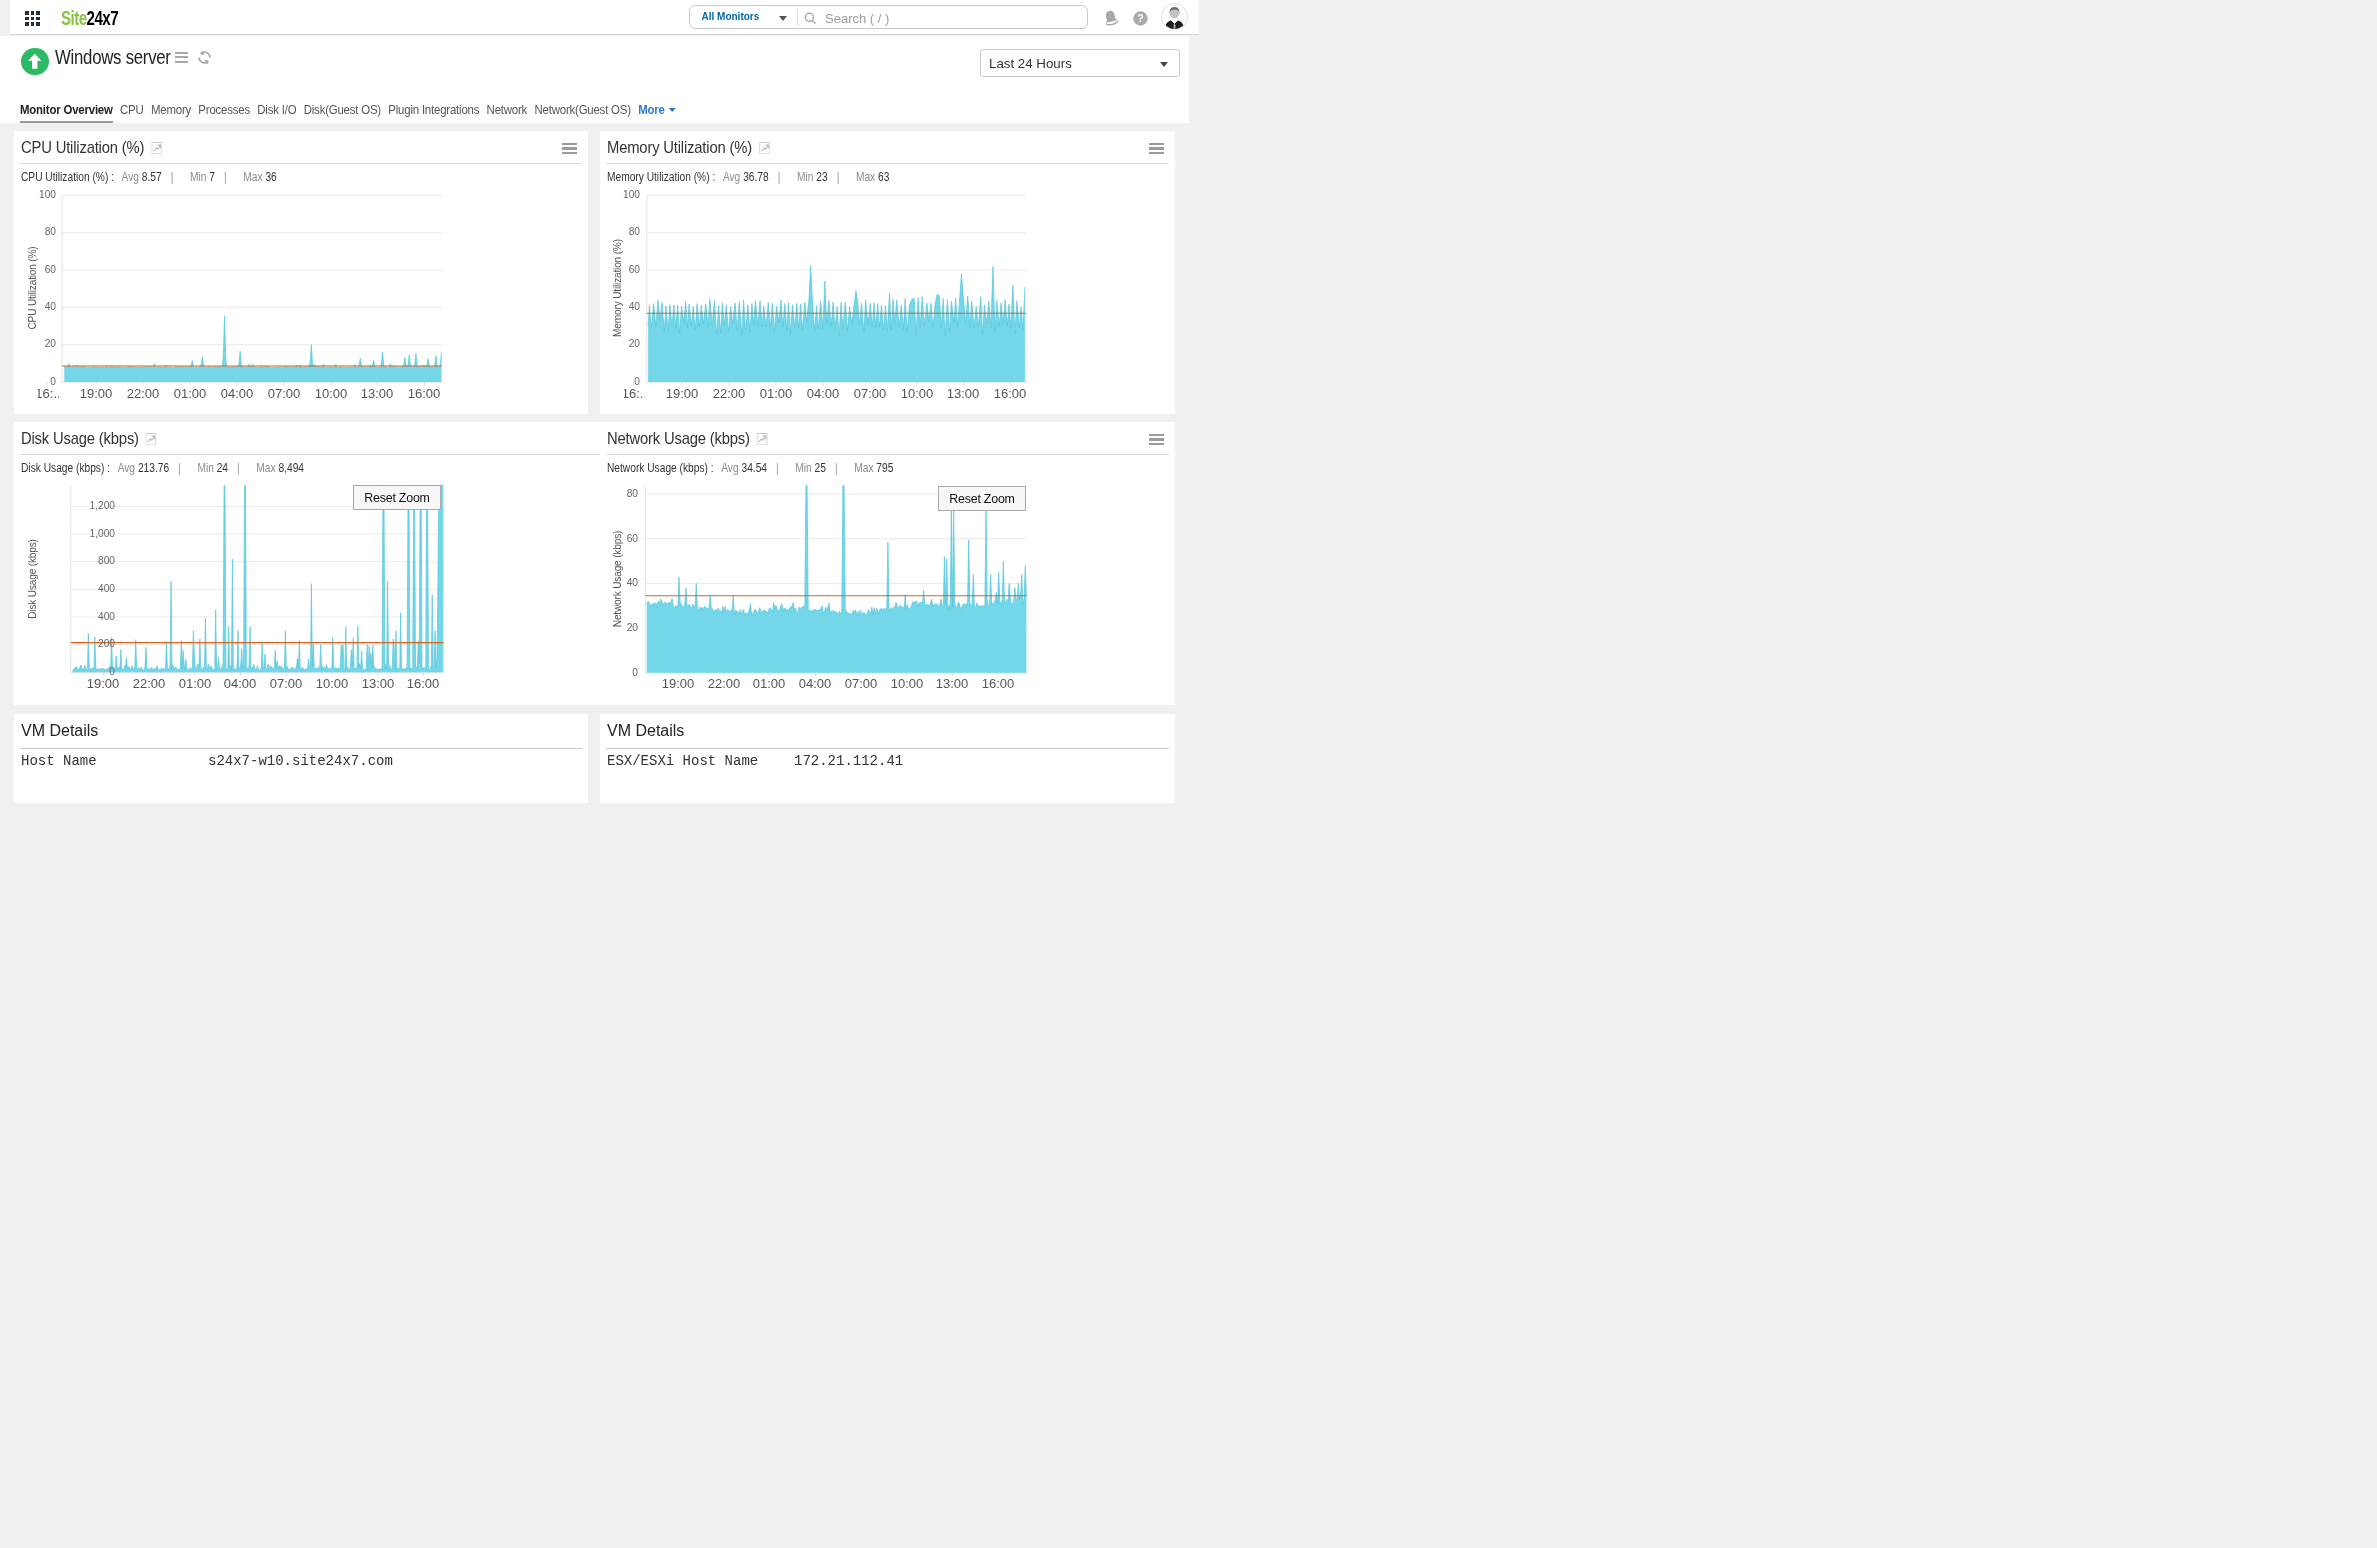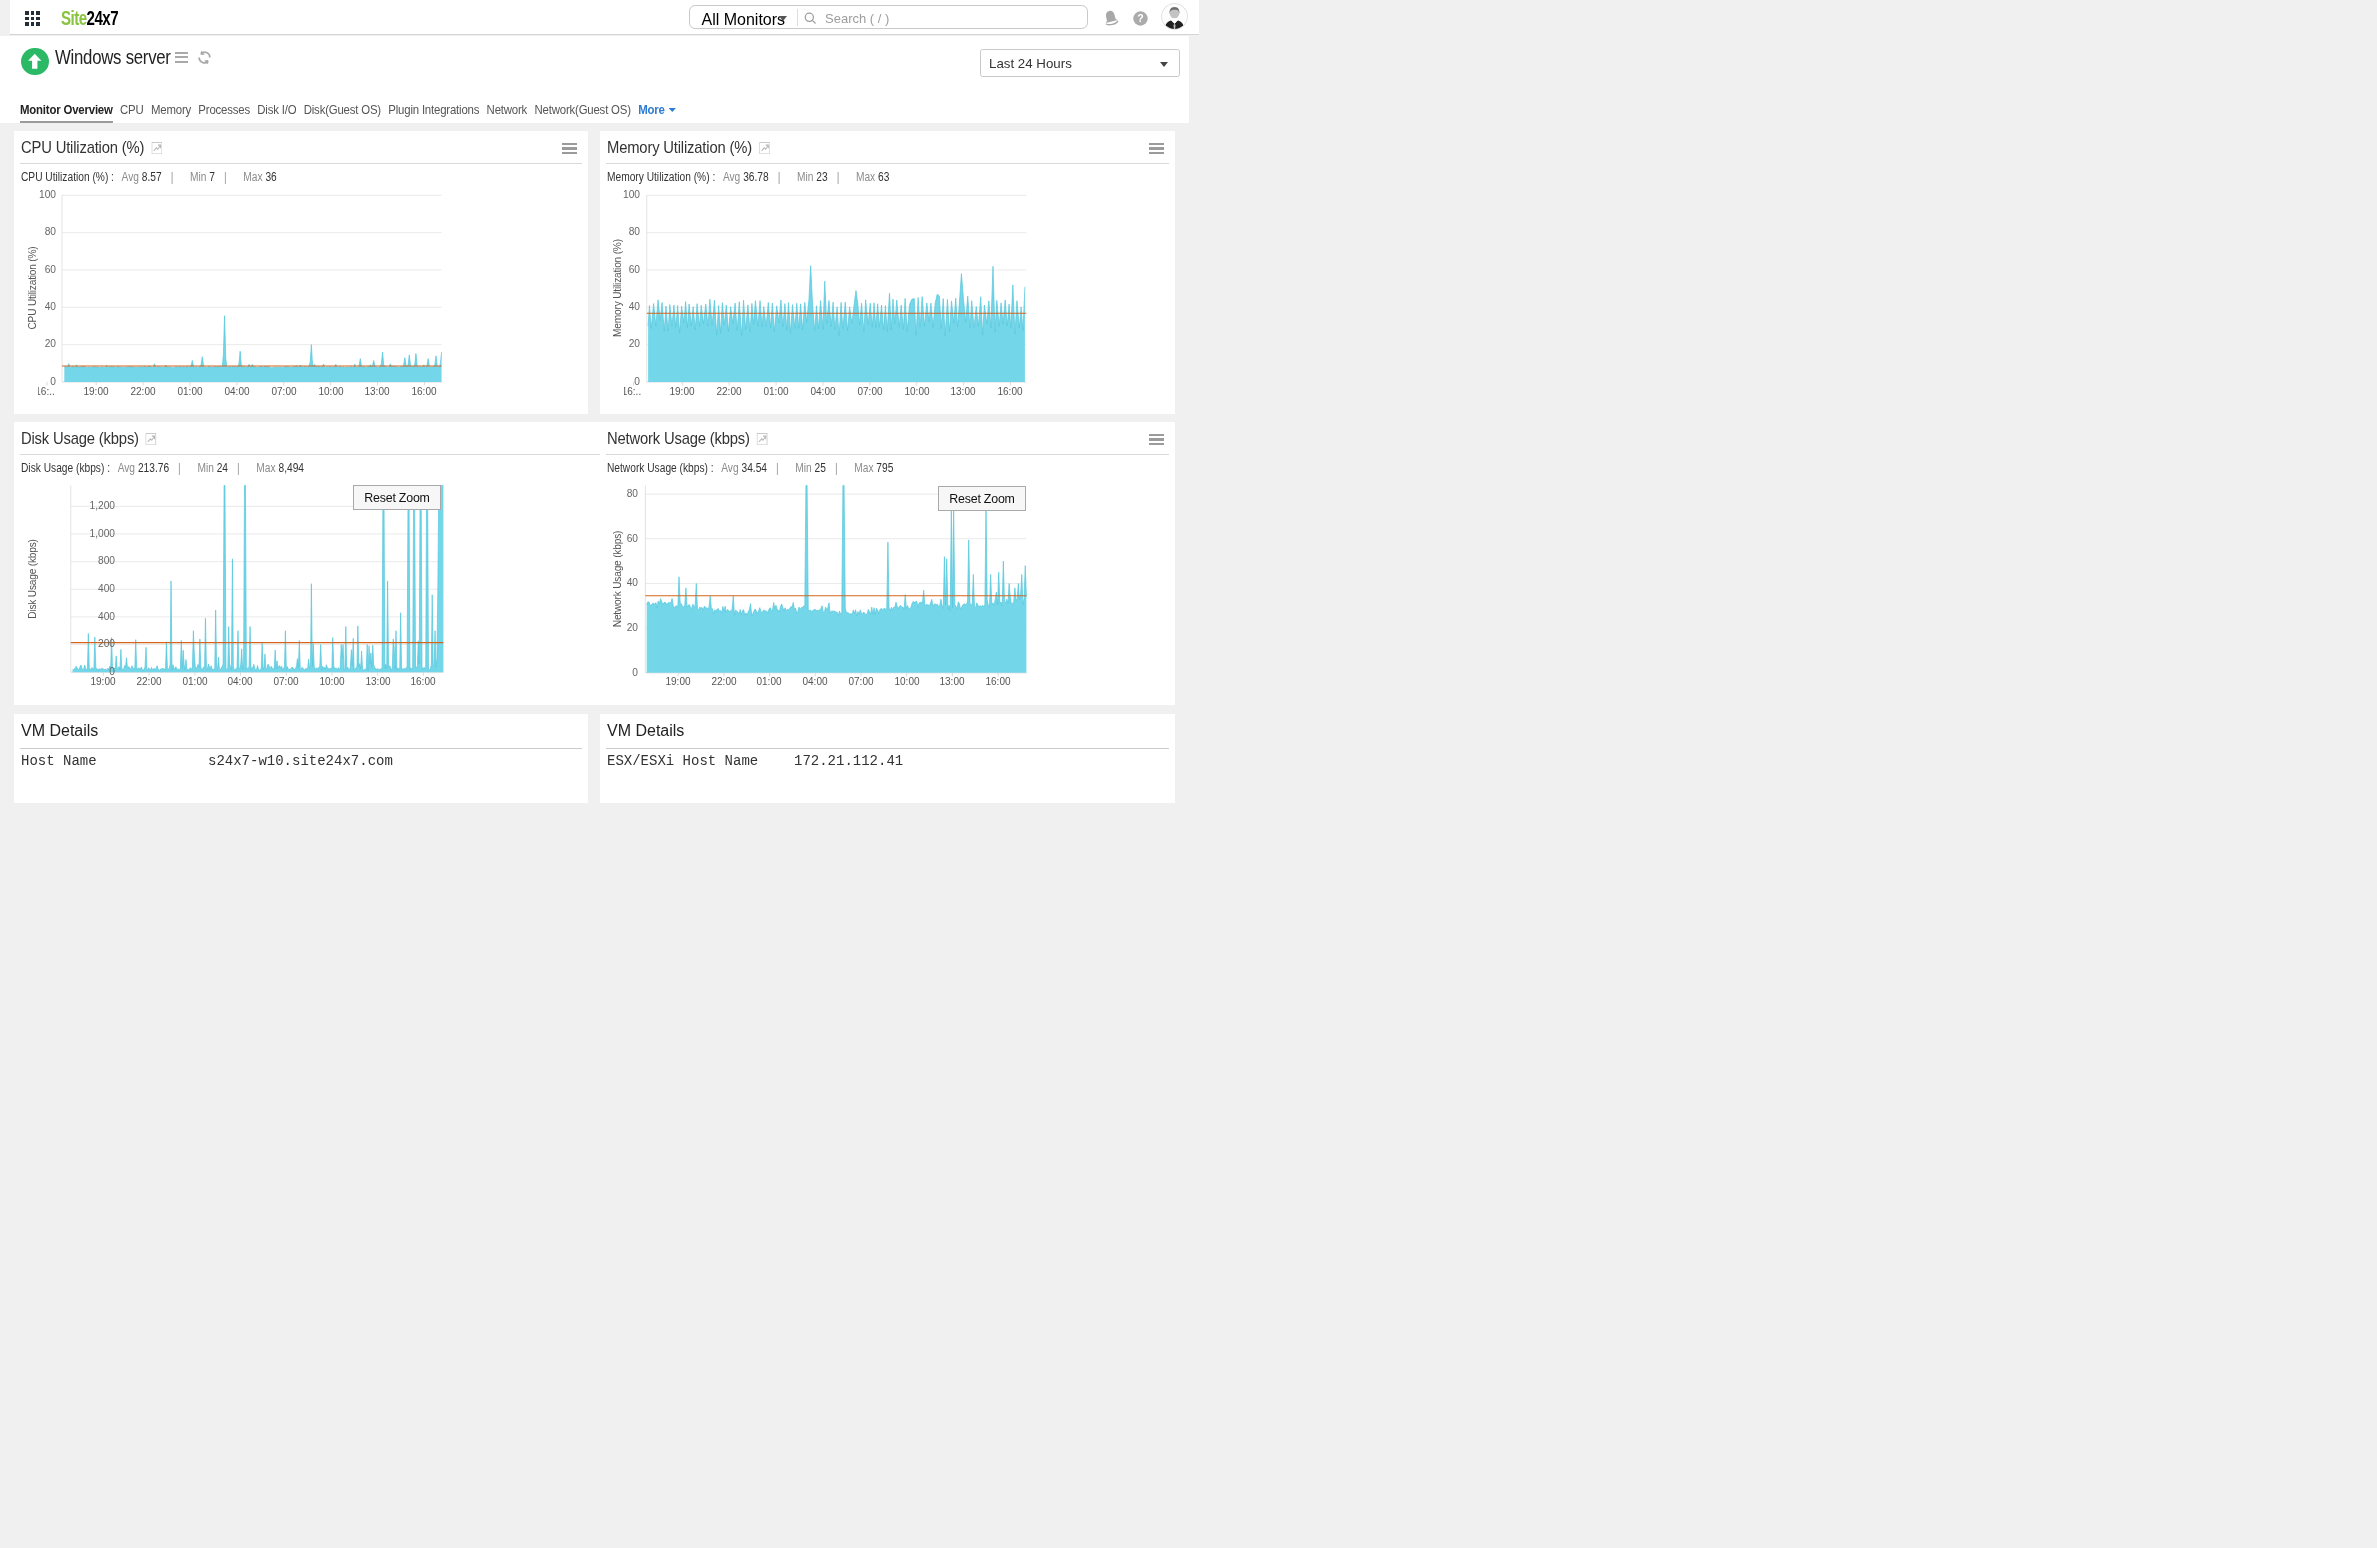--- a/index.html
+++ b/index.html
@@ -2,21 +2,21 @@
 <html style="font-size:14px"><head><meta charset="utf-8">
 <style>
 * { margin:0; padding:0; box-sizing:border-box; }
 html,body { width:1189px; height:774px; overflow:hidden; font-family:"Liberation Sans",sans-serif; background:#f0f0f0; color:#333; }
 .topbar { position:absolute; left:10px; top:0; width:1189px; height:35px; background:#fff; border-bottom:0.9px solid #d4d4d4; z-index:5; }
 .gridicon { position:absolute; left:15px; top:11px; width:15px; height:15px; display:grid; grid-template-columns:repeat(3,3.9px); grid-template-rows:repeat(3,3.9px); gap:1.7px; }
 .gridicon span { background:#232e39; }
 .logo { position:absolute; left:51px; top:6.7px; font-size:20.4px; font-weight:bold; letter-spacing:-0.7px; color:#000; transform:scaleX(0.74); transform-origin:left center; }
 .logo b { color:#88c341; font-weight:bold; }
 .searchbox { position:absolute; left:679px; top:5.3px; width:399px; height:24px; border:0.9px solid #c9c9c9; border-radius:6.2px; background:#fff; }
-.sb-mon { position:absolute; left:11.5px; top:4.4px; font-size:16px; font-weight:normal; color:#000000; }
+.sb-mon { position:absolute; left:11.5px; top:4.4px; font-size:10px; font-weight:bold; color:#0369a1; }
 .sb-caret { position:absolute; left:89px; top:9.8px; width:0; height:0; border-left:4.4px solid transparent; border-right:4.4px solid transparent; border-top:5.3px solid #555; }
 .sb-sep { position:absolute; left:107px; top:2.7px; width:0.9px; height:17px; background:#ddd; }
 .sb-q { position:absolute; left:135px; top:4.4px; font-size:13px; color:#9d9d9d; }
 .hicon { position:absolute; top:0; }
 .avatar { position:absolute; left:1151px; top:2.7px; width:27px; height:27px; border-radius:50%; border:0.9px solid #ddd; overflow:hidden; background:#fff; }
 .header { position:absolute; left:0; top:36px; width:1189px; height:87px; background:#fff; z-index:4; }
 .upcircle { position:absolute; left:21px; top:11.5px; width:27.5px; height:27.5px; border-radius:50%; background:#2bb965; }
 .title { position:absolute; left:55px; top:9.8px; font-size:19.5px; color:#222; letter-spacing:-0.3px; transform:scaleX(0.86); transform-origin:left center; }
 .t-ham { position:absolute; left:175px; top:16px; width:13.3px; }
 .t-ham div { height:2.2px; background:#a9a9a9; margin-bottom:2.1px; }
@@ -40,21 +40,21 @@
 .cicon { margin-left:8px; position:relative; top:0.9px; }
 .pham { position:absolute; right:11.5px; top:11.5px; width:15px; }
 .pham span { display:block; height:2.5px; background:#9b9b9b; margin-bottom:2px; }
 .pdiv { position:absolute; left:6.2px; right:6.2px; top:32px; height:0.9px; background:#d9d9d9; }
 .pstats { position:absolute; left:7px; top:39px; font-size:12px; color:#333; transform:scaleX(0.85); transform-origin:left center; }
 .pstats .sname { color:#333; }
 .pstats .sl { color:#8b8b8b; margin-left:9px; }
 .pstats .sv { color:#333; }
 .pstats .sep { color:#999; margin:0 10.6px; }
 .ylab { position:absolute; font-size:10.2px; color:#666; text-align:right; width:39px; }
-.xlab { position:absolute; font-size:10px; color:#555; width:46px; text-align:center; }
+.xlab { position:absolute; font-size:13px; color:#555; width:46px; text-align:center; }
 .xclip { width:21px; overflow:hidden; text-align:left; white-space:nowrap; }
 .ytitle { position:absolute; font-size:11px; color:#555; letter-spacing:-0.2px; transform:rotate(-90deg) scaleX(0.92); transform-origin:center; width:177px; text-align:center; }
 .rzoom { position:absolute; width:88px; height:25px; background:#f7f7f7; border:0.9px solid #a9a9a9; font-size:12.4px; color:#111; text-align:center; line-height:24px; z-index:3; letter-spacing:-0.2px; }
 .vmtitle { position:absolute; left:7px; top:8px; font-size:16px; color:#222; }
 .vmdiv { position:absolute; left:6.2px; right:6.2px; top:34px; height:0.9px; background:#ccc; }
 .vmrow { position:absolute; top:39px; font-size:14px; color:#333;font-family:Liberation Mono, monospace; }
 </style></head>
 <body>
 <div class="topbar">
  <div class="gridicon">

